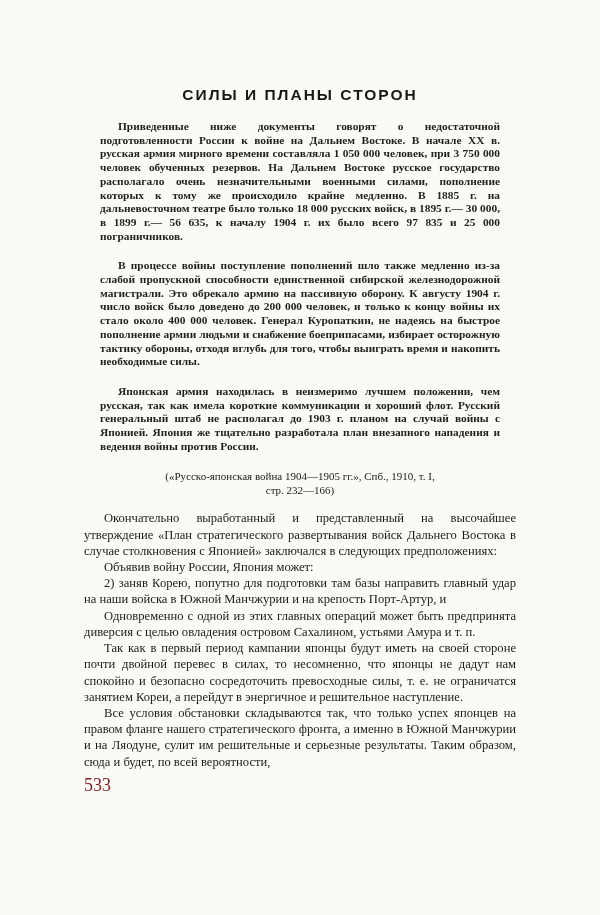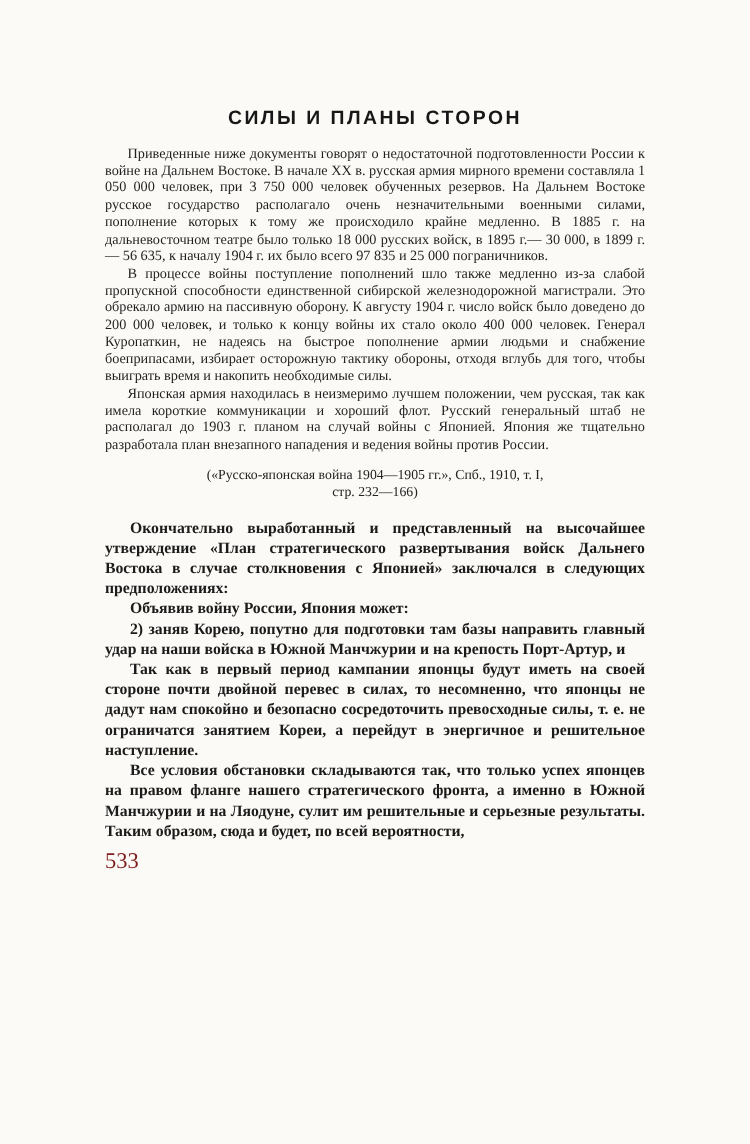--- a/index.html
+++ b/index.html
@@ -25,46 +25,46 @@
   .doc-title {
     text-align: center;
     font-family: "Liberation Sans", sans-serif;
     font-weight: 700;
     font-size: 15.5px;
     letter-spacing: 2px;
     margin: 0 0 13px 0;
     color: #171717;
   }
   .intro p {
-    margin: 0;
+    margin: 16px;
     font-size: 11.4px;
     line-height: 13.7px;
     text-align: justify;
     text-indent: 18px;
     color: #1f1f1f;
+    font-weight: bold;
   }
   .section-heading {
     text-align: center;
     font-weight: 700;
     font-size: 13px;
     line-height: 17px;
     letter-spacing: 0.3px;
     margin: 19px 0 0 0;
     color: #161616;
   }
   .source {
     text-align: center;
     font-size: 11px;
     line-height: 14px;
     margin: 9px 0 0 0;
     color: #222;
   }
   .body-text {
     margin-top: 13px;
-    font-weight: bold;
   }
   .body-text p {
     margin: 0;
     font-size: 12.6px;
     line-height: 16.2px;
     text-align: justify;
     text-indent: 20px;
     color: #1b1b1b;
   }
   .page-number {
@@ -89,19 +89,20 @@
 
   <div class="source">
     <div>(«Русско-японская война 1904—1905 гг.», Спб., 1910, т. I,</div>
     <div>стр. 232—166)</div>
   </div>
 
   <div class="body-text">
     <p>Окончательно выработанный и представленный на высочайшее утверждение «План стратегического развертывания войск Дальнего Востока в случае столкновения с Японией» заключался в следующих предположениях:</p>
     <p>Объявив войну России, Япония может:</p>
     <p>2) заняв Корею, попутно для подготовки там базы направить главный удар на наши войска в Южной Манчжурии и на крепость Порт-Артур, и</p>
+    <p>Одновременно с одной из этих главных операций может быть предпринята диверсия с целью овладения островом Сахалином, устьями Амура и т. п.</p>
     <p>Так как в первый период кампании японцы будут иметь на своей стороне почти двойной перевес в силах, то несомненно, что японцы не дадут нам спокойно и безопасно сосредоточить превосходные силы, т. е. не ограничатся занятием Кореи, а перейдут в энергичное и решительное наступление.</p>
     <p>Все условия обстановки складываются так, что только успех японцев на правом фланге нашего стратегического фронта, а именно в Южной Манчжурии и на Ляодуне, сулит им решительные и серьезные результаты. Таким образом, сюда и будет, по всей вероятности,</p>
   </div>
 
   <div class="page-number">533</div>
 
 </div>
 
 </body></html>

